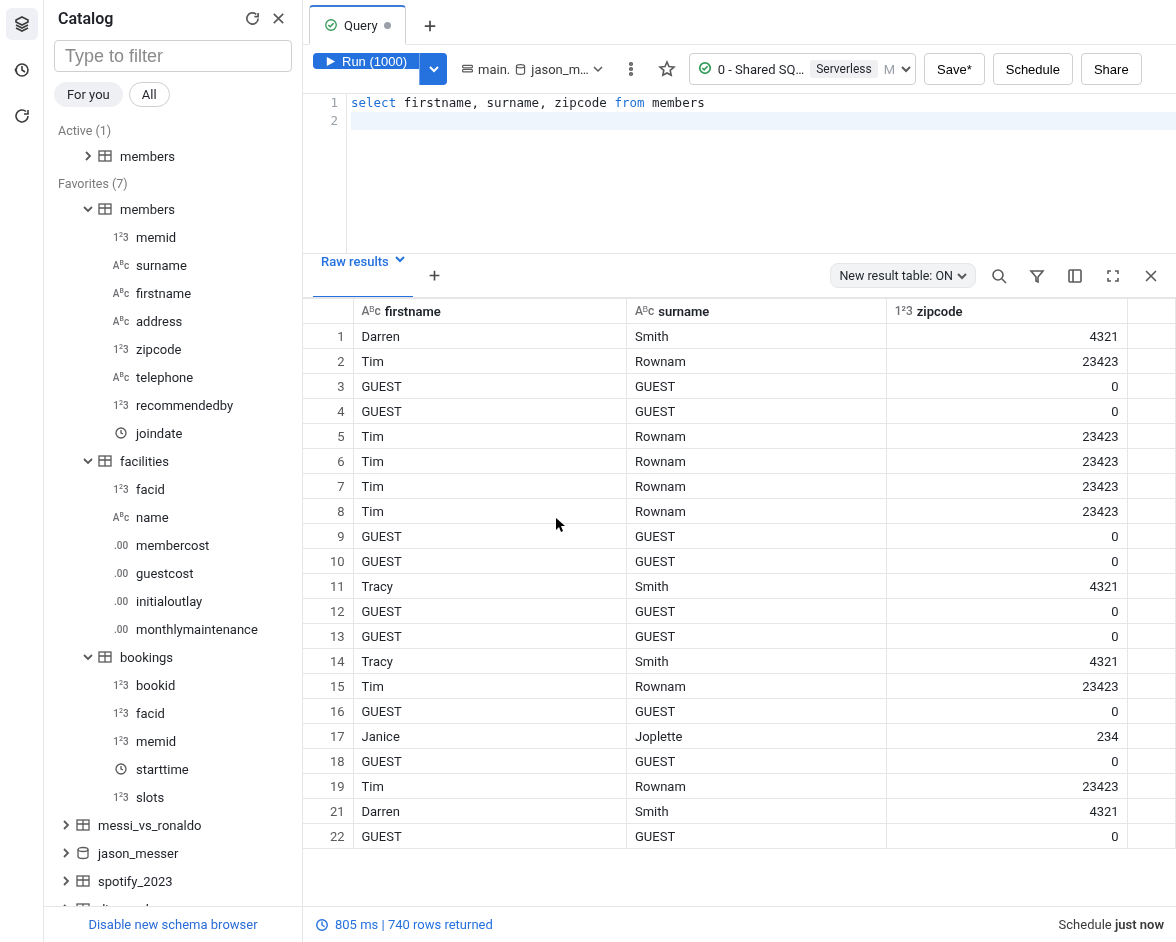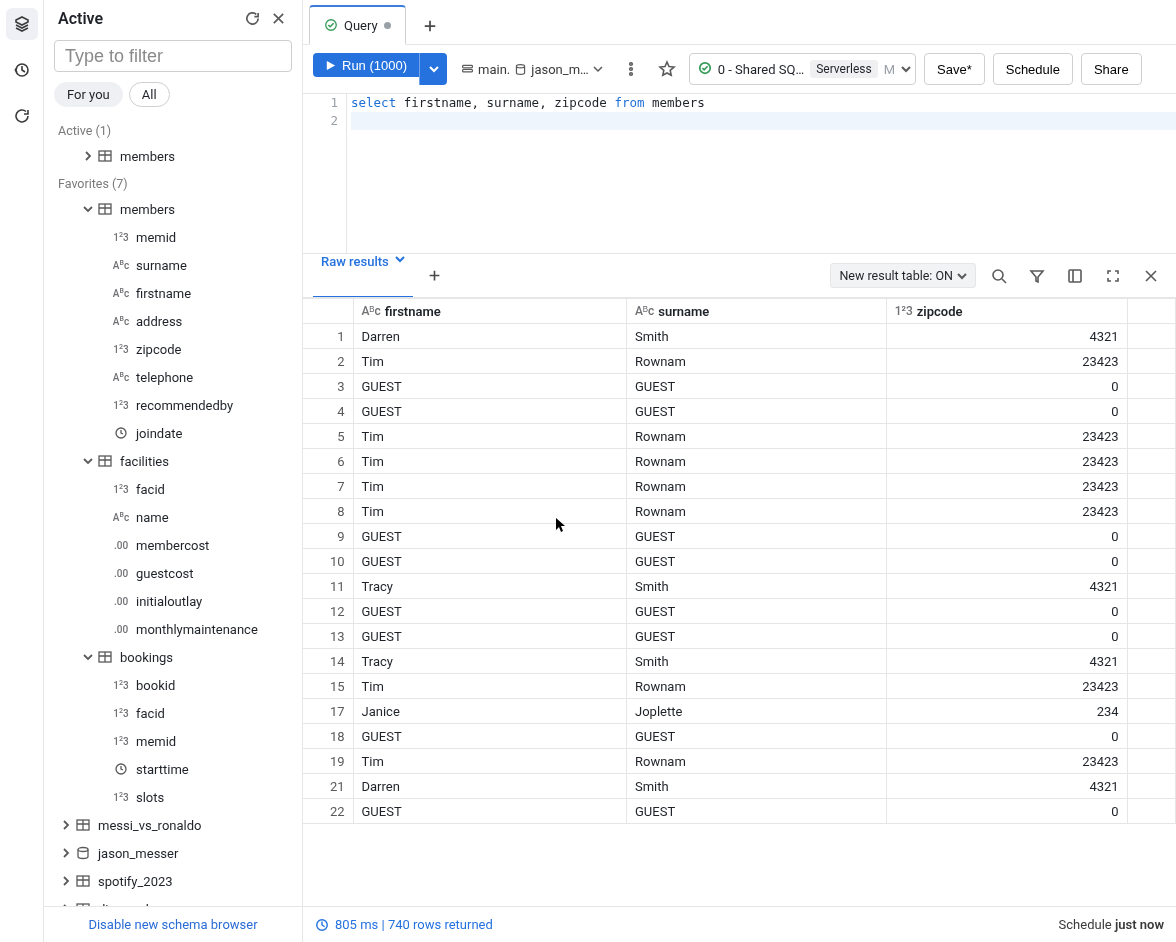--- a/index.html
+++ b/index.html
@@ -144,21 +144,21 @@
   gap: 8px;
 }
 .run-btn {
   display:flex;
 }
 .run-main {
   background:#2572df;
   color:#fff;
   border:none;
   border-radius: 4px 0 0 4px;
-  height: 24px;
+  height: 16px;
   padding: 0 12px;
   display:flex;
   align-items:center;
   gap:6px;
   font-size:13px;
   cursor:pointer;
 }
 .run-caret {
   background:#2572df;
   border:none;
@@ -246,21 +246,21 @@
   color:#2572df;
   font-weight:500;
 }
 .rtab svg { width:10px; height:10px; stroke:#2572df; fill:none; stroke-width:2; }
 .rtab-add { width:28px; height:28px; display:flex; align-items:center; justify-content:center; cursor:pointer; }
 .rtab-add svg { width:13px; height:13px; stroke:#4a4a4a; stroke-width:2; fill:none; }
 .results-header .spread { flex:1; }
 .toggle-ctl {
   background:#f2f3f5;
   border:1px solid #e6e6e8;
-  border-radius:3px;
+  border-radius:8px;
   padding: 4px 8px;
   font-size:12.5px;
   display:flex; align-items:center; gap:4px;
   cursor:pointer;
 }
 .toggle-ctl svg { width:10px; height:10px; stroke:#5a5a5a; fill:none; stroke-width:2; }
 .ctl-icon { width:30px; height:30px; display:flex; align-items:center; justify-content:center; cursor:pointer; }
 .ctl-icon svg { width:16px; height:16px; stroke:#5a5a5a; fill:none; stroke-width:1.6; }
 
 .results-grid {
@@ -317,21 +317,21 @@
   </div>
   <div class="rail-btn">
     <svg viewBox="0 0 16 16">
         <path d="M14 8a6 6 0 1 1-2-4.5M14 2v4h-4"></path>
       </svg>
   </div>
 </div>
 
 <div class="sidebar">
   <div class="sidebar-header">
-    <h1>Active</h1>
+    <h1>Catalog</h1>
     <div class="hbtn">
       <svg viewBox="0 0 16 16">
           <path d="M14 8a6 6 0 1 1-2-4.5M14 2v4h-4"></path>
         </svg>
     </div>
     <div class="hbtn">
       <svg viewBox="0 0 16 16">
           <path d="M3 3l10 10M13 3L3 13"></path>
         </svg>
     </div>
@@ -859,20 +859,27 @@
             <td></td>
           </tr>
           <tr>
             <td class="rownum">15</td>
             <td class="">Tim</td>
             <td class="">Rownam</td>
             <td class="num">23423</td>
             <td></td>
           </tr>
           <tr>
+            <td class="rownum">16</td>
+            <td class="">GUEST</td>
+            <td class="">GUEST</td>
+            <td class="num">0</td>
+            <td></td>
+          </tr>
+          <tr>
             <td class="rownum">17</td>
             <td class="">Janice</td>
             <td class="">Joplette</td>
             <td class="num">234</td>
             <td></td>
           </tr>
           <tr>
             <td class="rownum">18</td>
             <td class="">GUEST</td>
             <td class="">GUEST</td>

